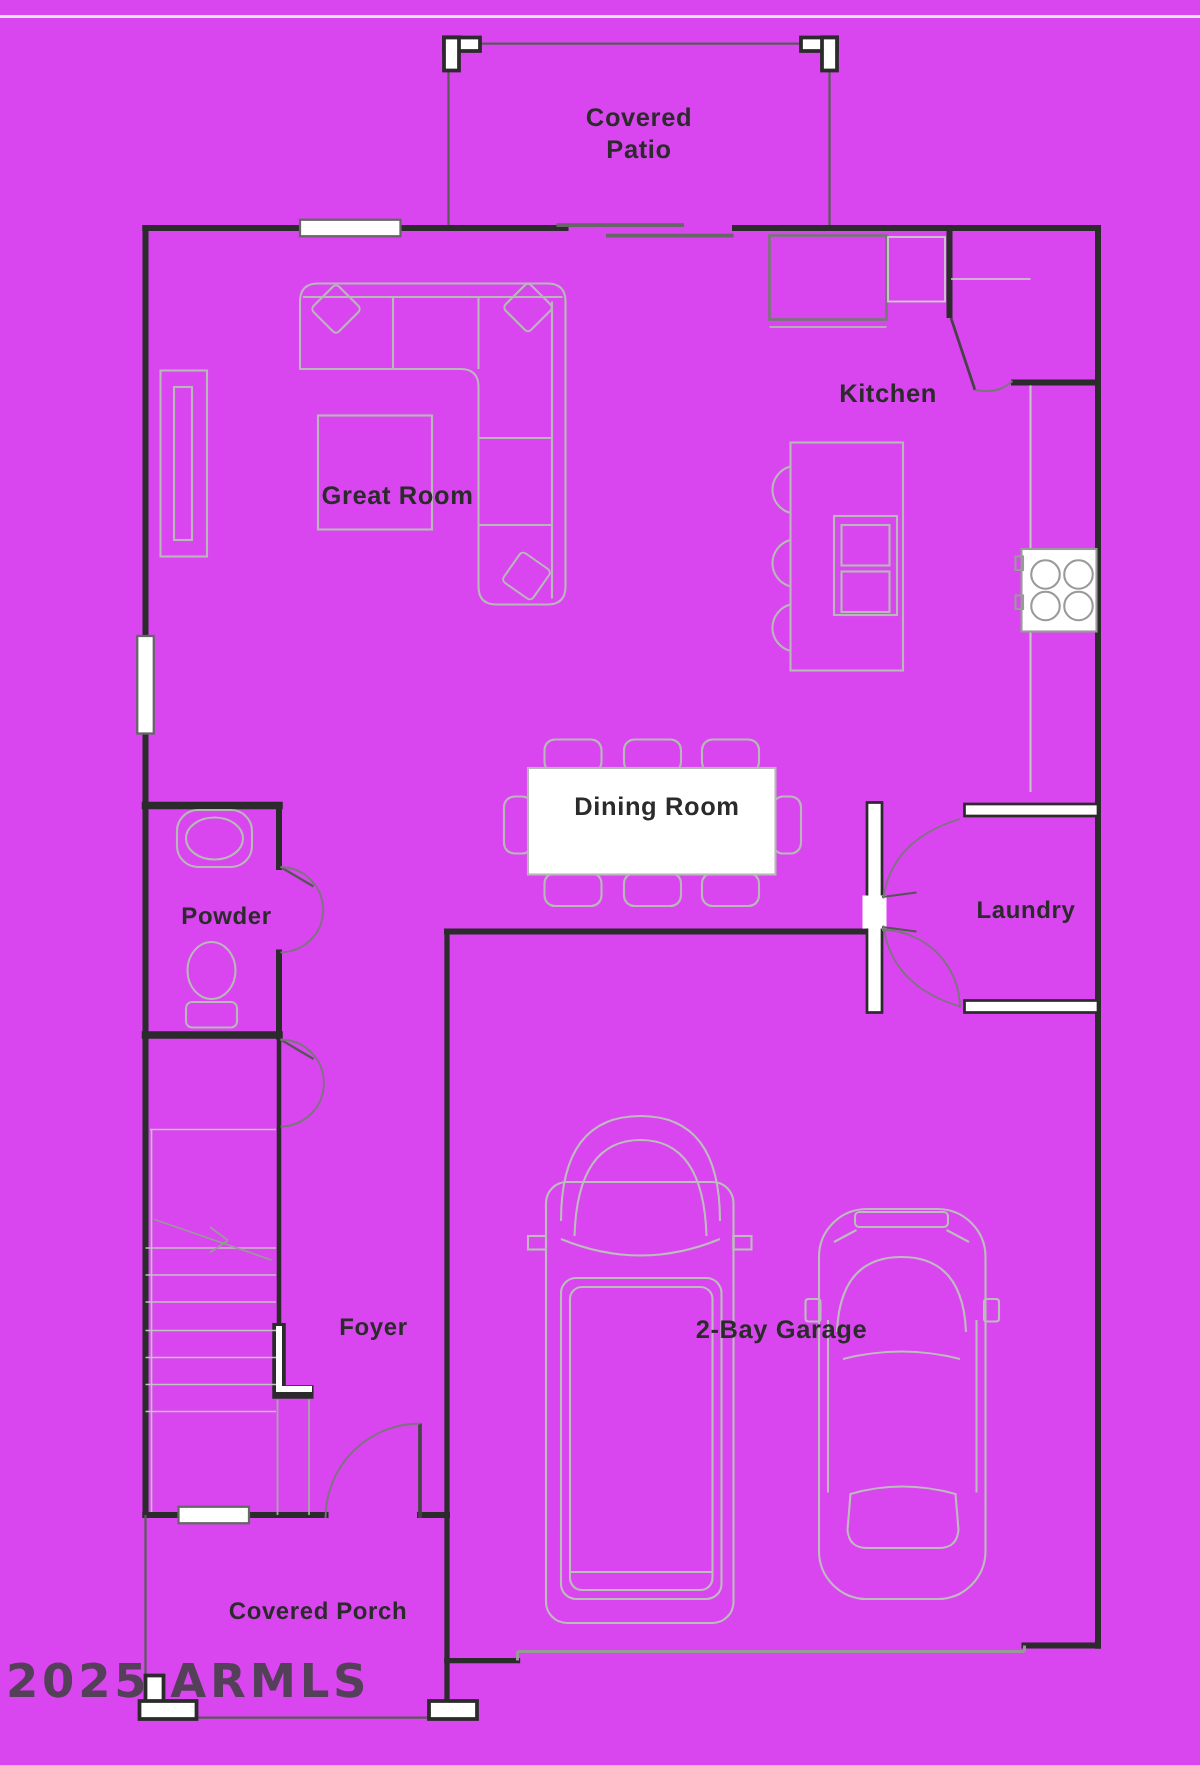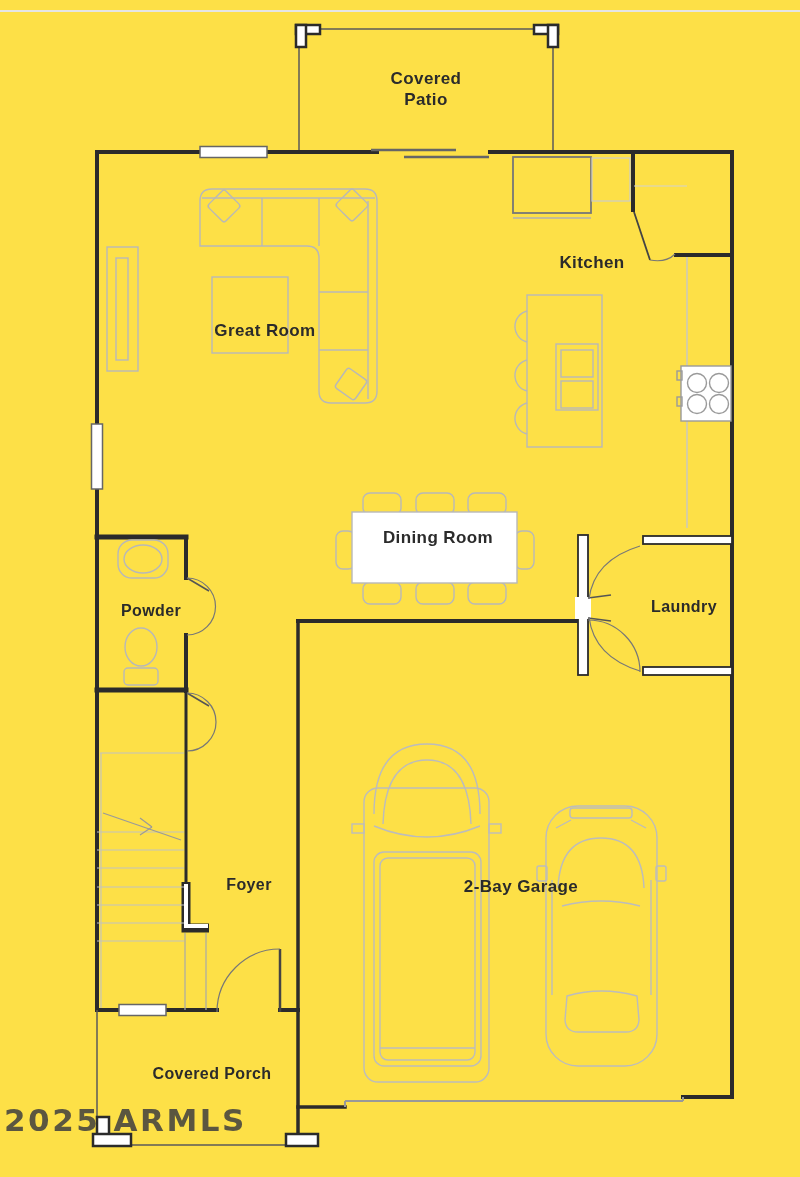--- a/index.html
+++ b/index.html
@@ -1,16 +1,16 @@
 <!DOCTYPE html>
 <html><head>
 <meta charset="utf-8">
 <style>
   html,body{margin:0;padding:0;background:#ffffff;}
-  .page{position:relative;width:800px;height:1177px;background:#fde047;overflow:hidden;
+  .page{position:relative;width:800px;height:1177px;background:#d946ef;overflow:hidden;
         font-family:"Liberation Sans", sans-serif;}
   svg{display:block;}
   text.room-label{font-family:"Liberation Sans", sans-serif;font-size:17px;font-weight:600;
         fill:#2b2b2b;letter-spacing:.4px;}
   text.room-label.small{font-size:16px;}
   text.watermark{font-family:"DejaVu Sans", sans-serif;font-size:31px;font-weight:700;
         fill:#3f3f3f;letter-spacing:2.5px;opacity:.85;}
 </style>
 </head>
 <body>

